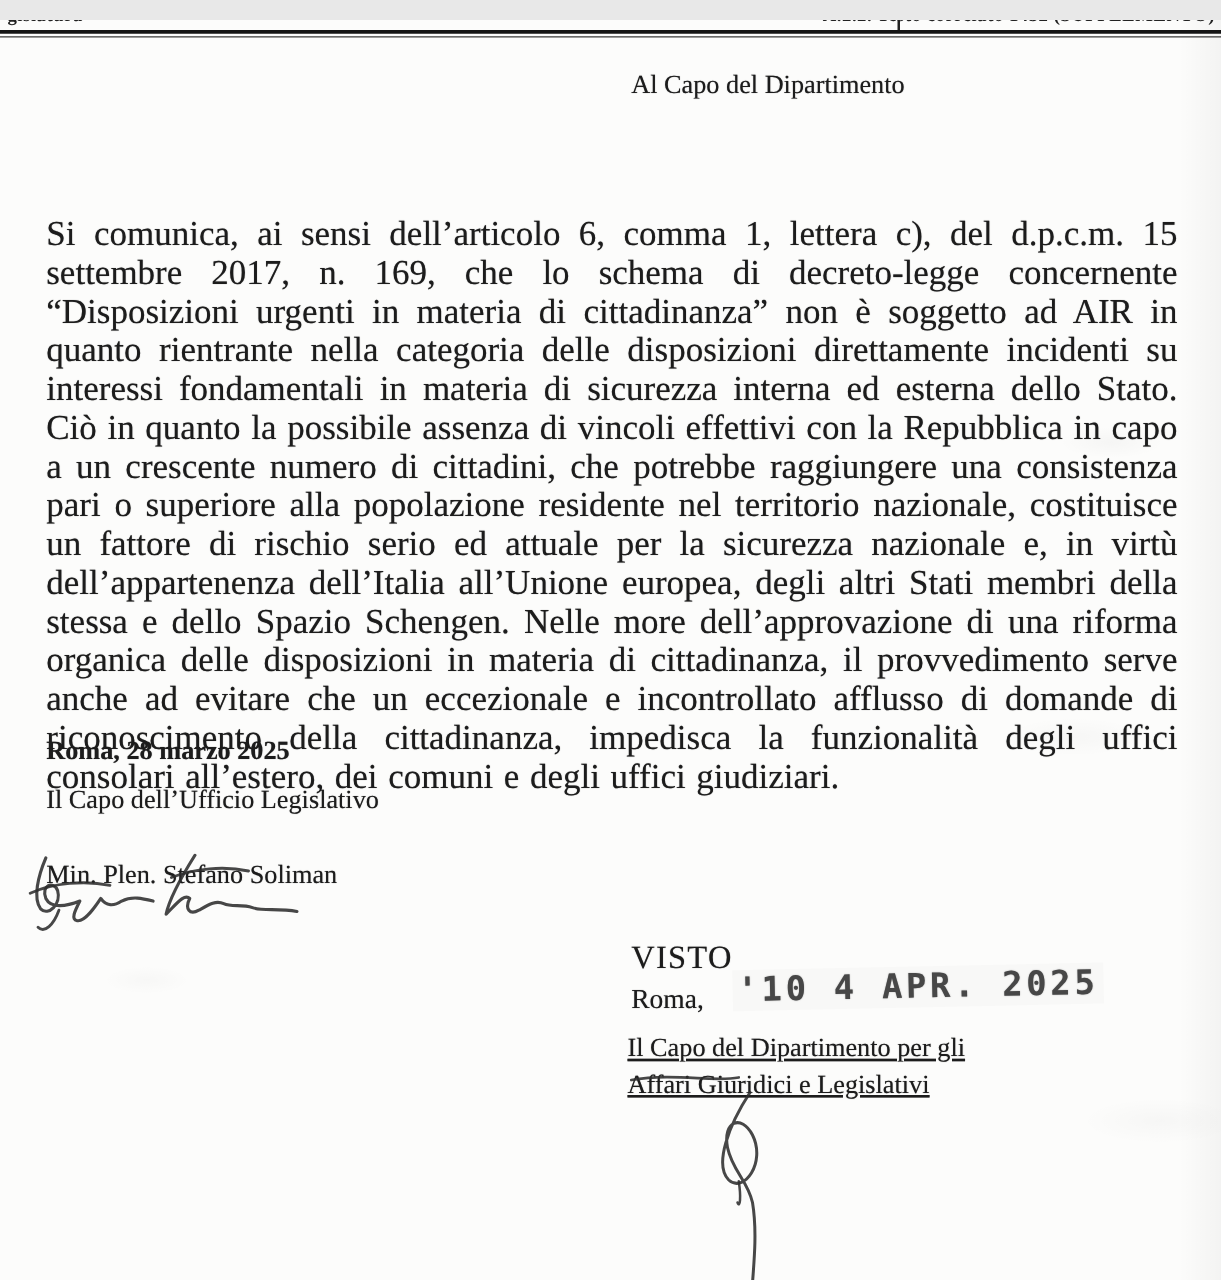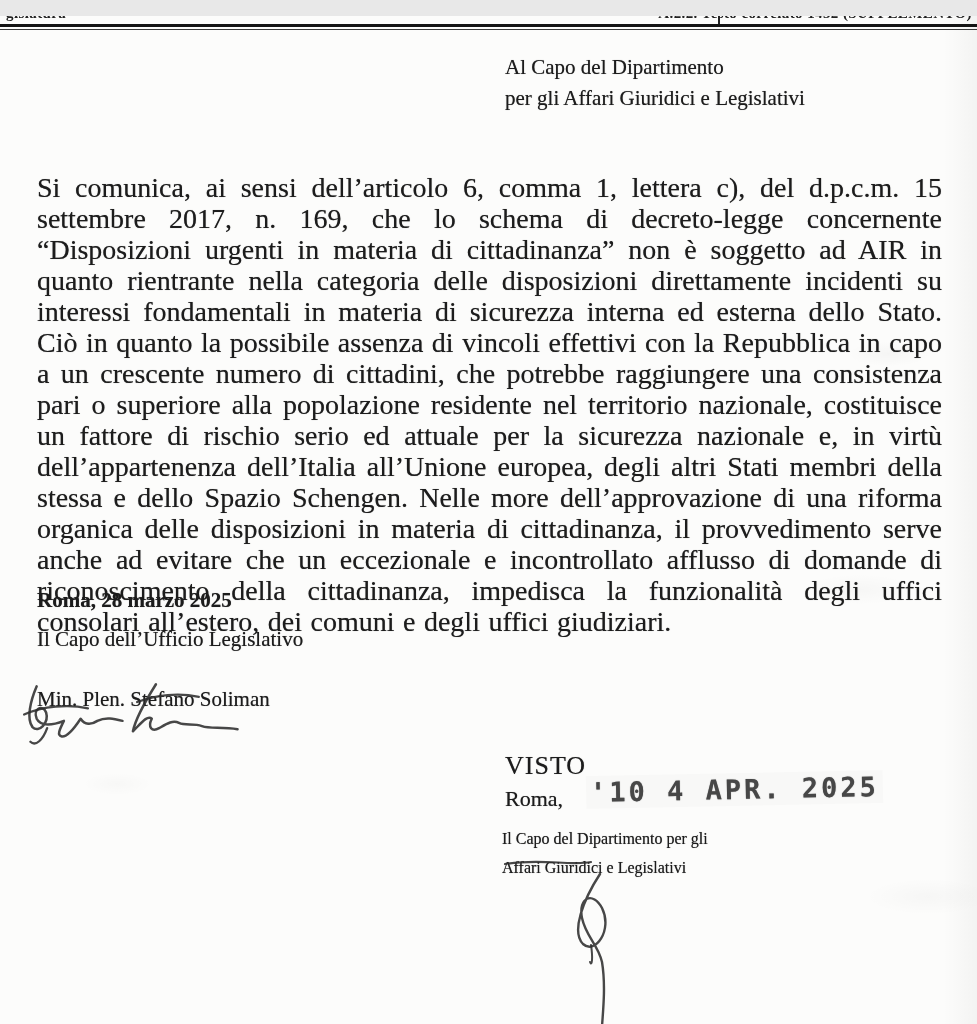--- a/index.html
+++ b/index.html
@@ -90,22 +90,23 @@
     color: #474747;
     transform: rotate(-1.2deg);
     text-shadow: 0 0 1px rgba(60,60,60,0.55);
     background: rgba(0,0,0,0.015);
     padding: 1px 4px;
     white-space: nowrap;
   }
   .approver {
     position: absolute;
     left: 502px; top: 808px;
-    font-size: 16px;
+    font-size: 21px;
     line-height: 29px;
+    text-decoration: underline;
   }
   .sig-dept { position: absolute; left: 495px; top: 836px; width: 210px; height: 188px; }
   svg path { fill: none; stroke: #2e2e2e; stroke-linecap: round; stroke-linejoin: round; opacity: 0.88; }
 </style>
 </head>
 <body>
 
 <div class="page">
 
   <div class="header-strip">
@@ -115,21 +116,20 @@
     <div class="header-right">
       <span class="clip-line">A.2.2. Testo correlato 1432 (SUPPLEMENTO)</span>
     </div>
   </div>
   <div class="header-tick"></div>
   <div class="rule-thick"></div>
   <div class="rule-thin"></div>
 
   <div class="recipient scan-text">
     <div>Al Capo del Dipartimento</div>
-    <div>per gli Affari Giuridici e Legislativi</div>
   </div>
 
   <div class="body-par scan-text">Si comunica, ai sensi dell’articolo 6, comma 1, lettera c), del d.p.c.m. 15 settembre 2017, n. 169, che lo schema di decreto-legge concernente “Disposizioni urgenti in materia di cittadinanza” non è soggetto ad AIR in quanto rientrante nella categoria delle disposizioni direttamente incidenti su interessi fondamentali in materia di sicurezza interna ed esterna dello Stato. Ciò in quanto la possibile assenza di vincoli effettivi con la Repubblica in capo a un crescente numero di cittadini, che potrebbe raggiungere una consistenza pari o superiore alla popolazione residente nel territorio nazionale, costituisce un fattore di rischio serio ed attuale per la sicurezza nazionale e, in virtù dell’appartenenza dell’Italia all’Unione europea, degli altri Stati membri della stessa e dello Spazio Schengen. Nelle more dell’approvazione di una riforma organica delle disposizioni in materia di cittadinanza, il provvedimento serve anche ad evitare che un eccezionale e incontrollato afflusso di domande di riconoscimento della cittadinanza, impedisca la funzionalità degli uffici consolari all’estero, dei comuni e degli uffici giudiziari.</div>
 
   <div class="dateline scan-text">Roma, 28 marzo 2025</div>
   <div class="signer-title scan-text">Il Capo dell’Ufficio Legislativo</div>
   <div class="signer-name scan-text">Min. Plen. Stefano Soliman</div>
 
   <svg class="sig-soliman" viewBox="0 0 215 65" xmlns="http://www.w3.org/2000/svg" aria-hidden="true">
     <path stroke-width="2.4" d="M14,7 C8,21 4,38 10,46 C16,52 26,42 23,32 C20,24 10,28 14,38 C18,46 30,44 40,40 C36,48 33,54 38,55 C44,56 52,44 56,38 C60,44 66,44 72,40 C80,36 88,38 96,40"></path>

